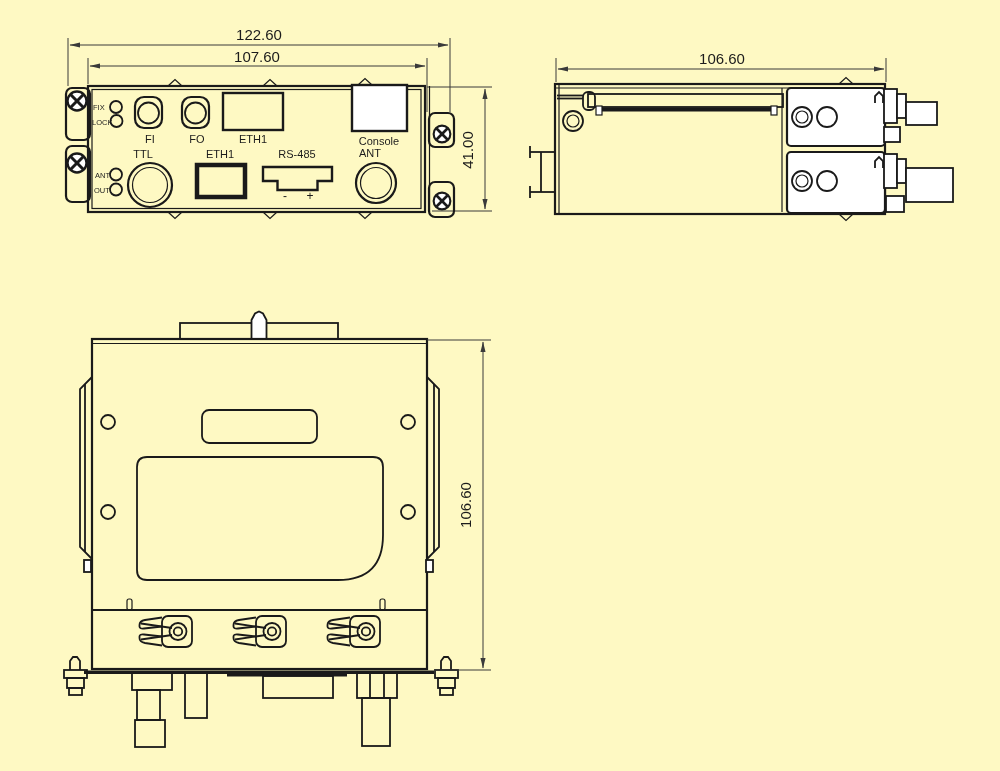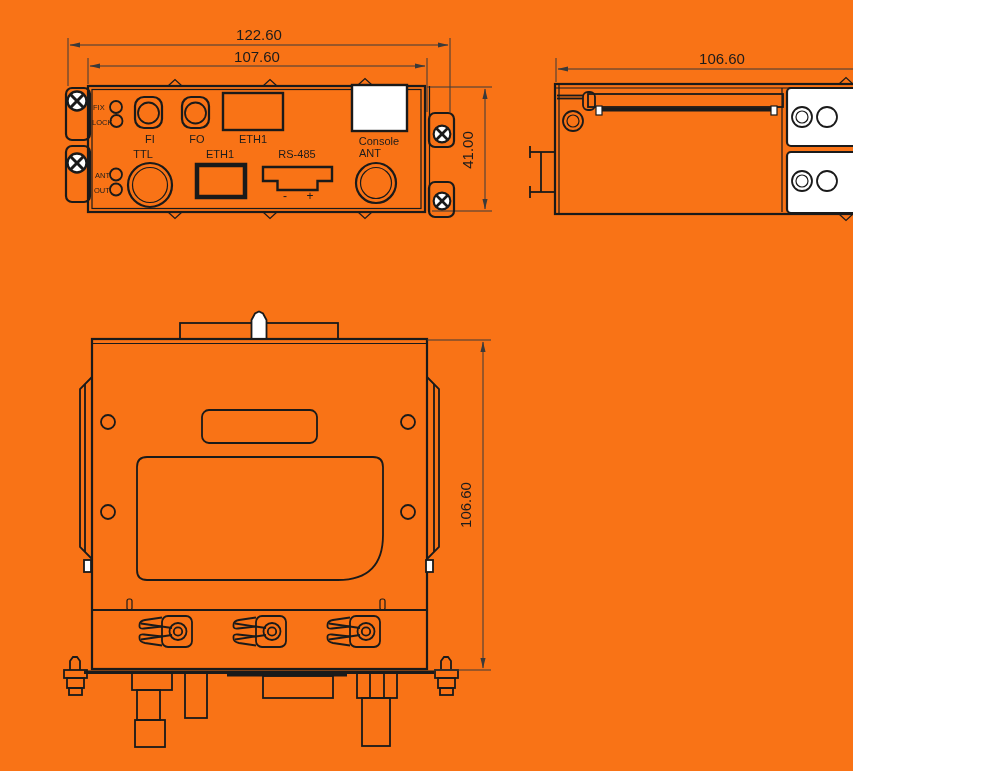--- a/index.html
+++ b/index.html
@@ -1,16 +1,16 @@
 <!DOCTYPE html>
 <html><head>
 <meta charset="utf-8">
 <style>
   html,body{margin:0;padding:0;background:#ffffff;}
-  .page{position:relative;width:853px;height:771px;background:#f97316;overflow:hidden;}
+  .page{position:relative;width:1000px;height:771px;background:#fef9c3;overflow:hidden;}
   svg{display:block;}
   .obj{fill:none;stroke:#1a1a1a;stroke-width:1.8;stroke-linejoin:miter;stroke-linecap:butt;}
   .obj2{fill:none;stroke:#1a1a1a;stroke-width:2.2;}
   .obj24{fill:none;stroke:#1a1a1a;stroke-width:2.4;}
   .boldp{fill:none;stroke:#1a1a1a;stroke-width:4.5;}
   .thin{fill:none;stroke:#1a1a1a;stroke-width:1.2;}
   .diml{fill:none;stroke:#3a3a3a;stroke-width:1;}
   .fillw{fill:#ffffff;}
   text{font-family:"Liberation Sans","DejaVu Sans",sans-serif;fill:#1c1c1c;}
   .dimt{font-size:15px;}

